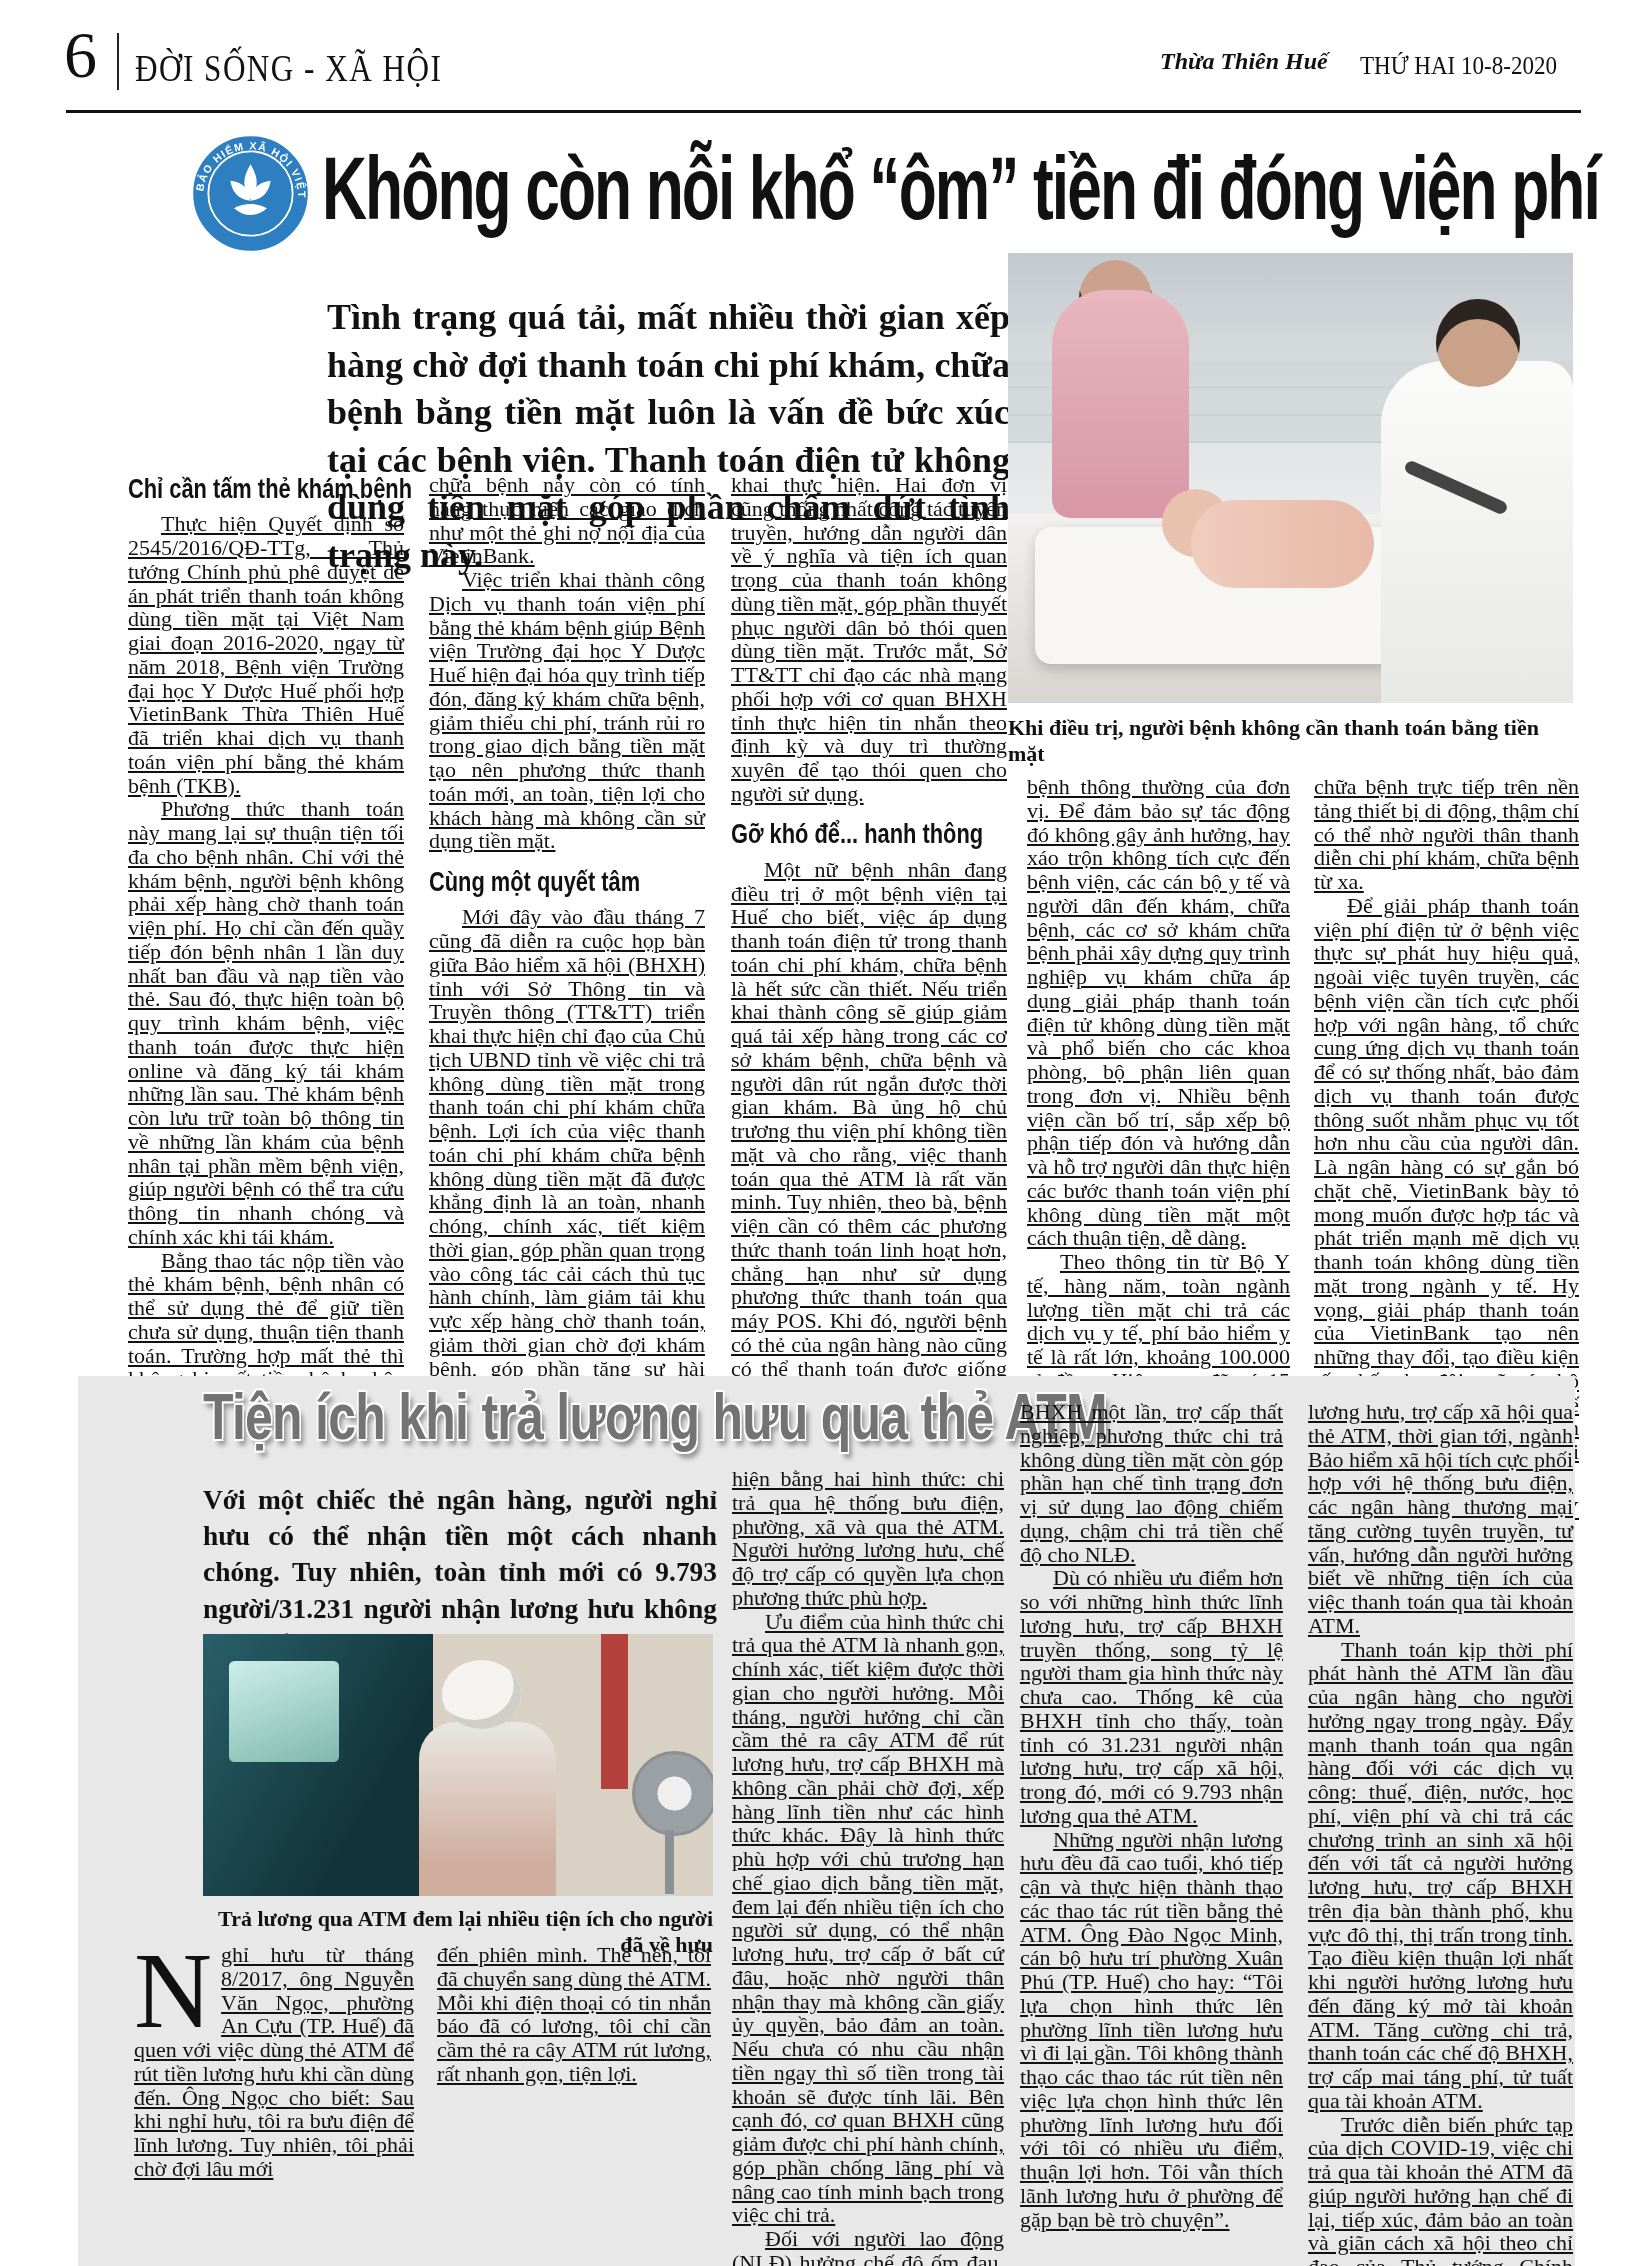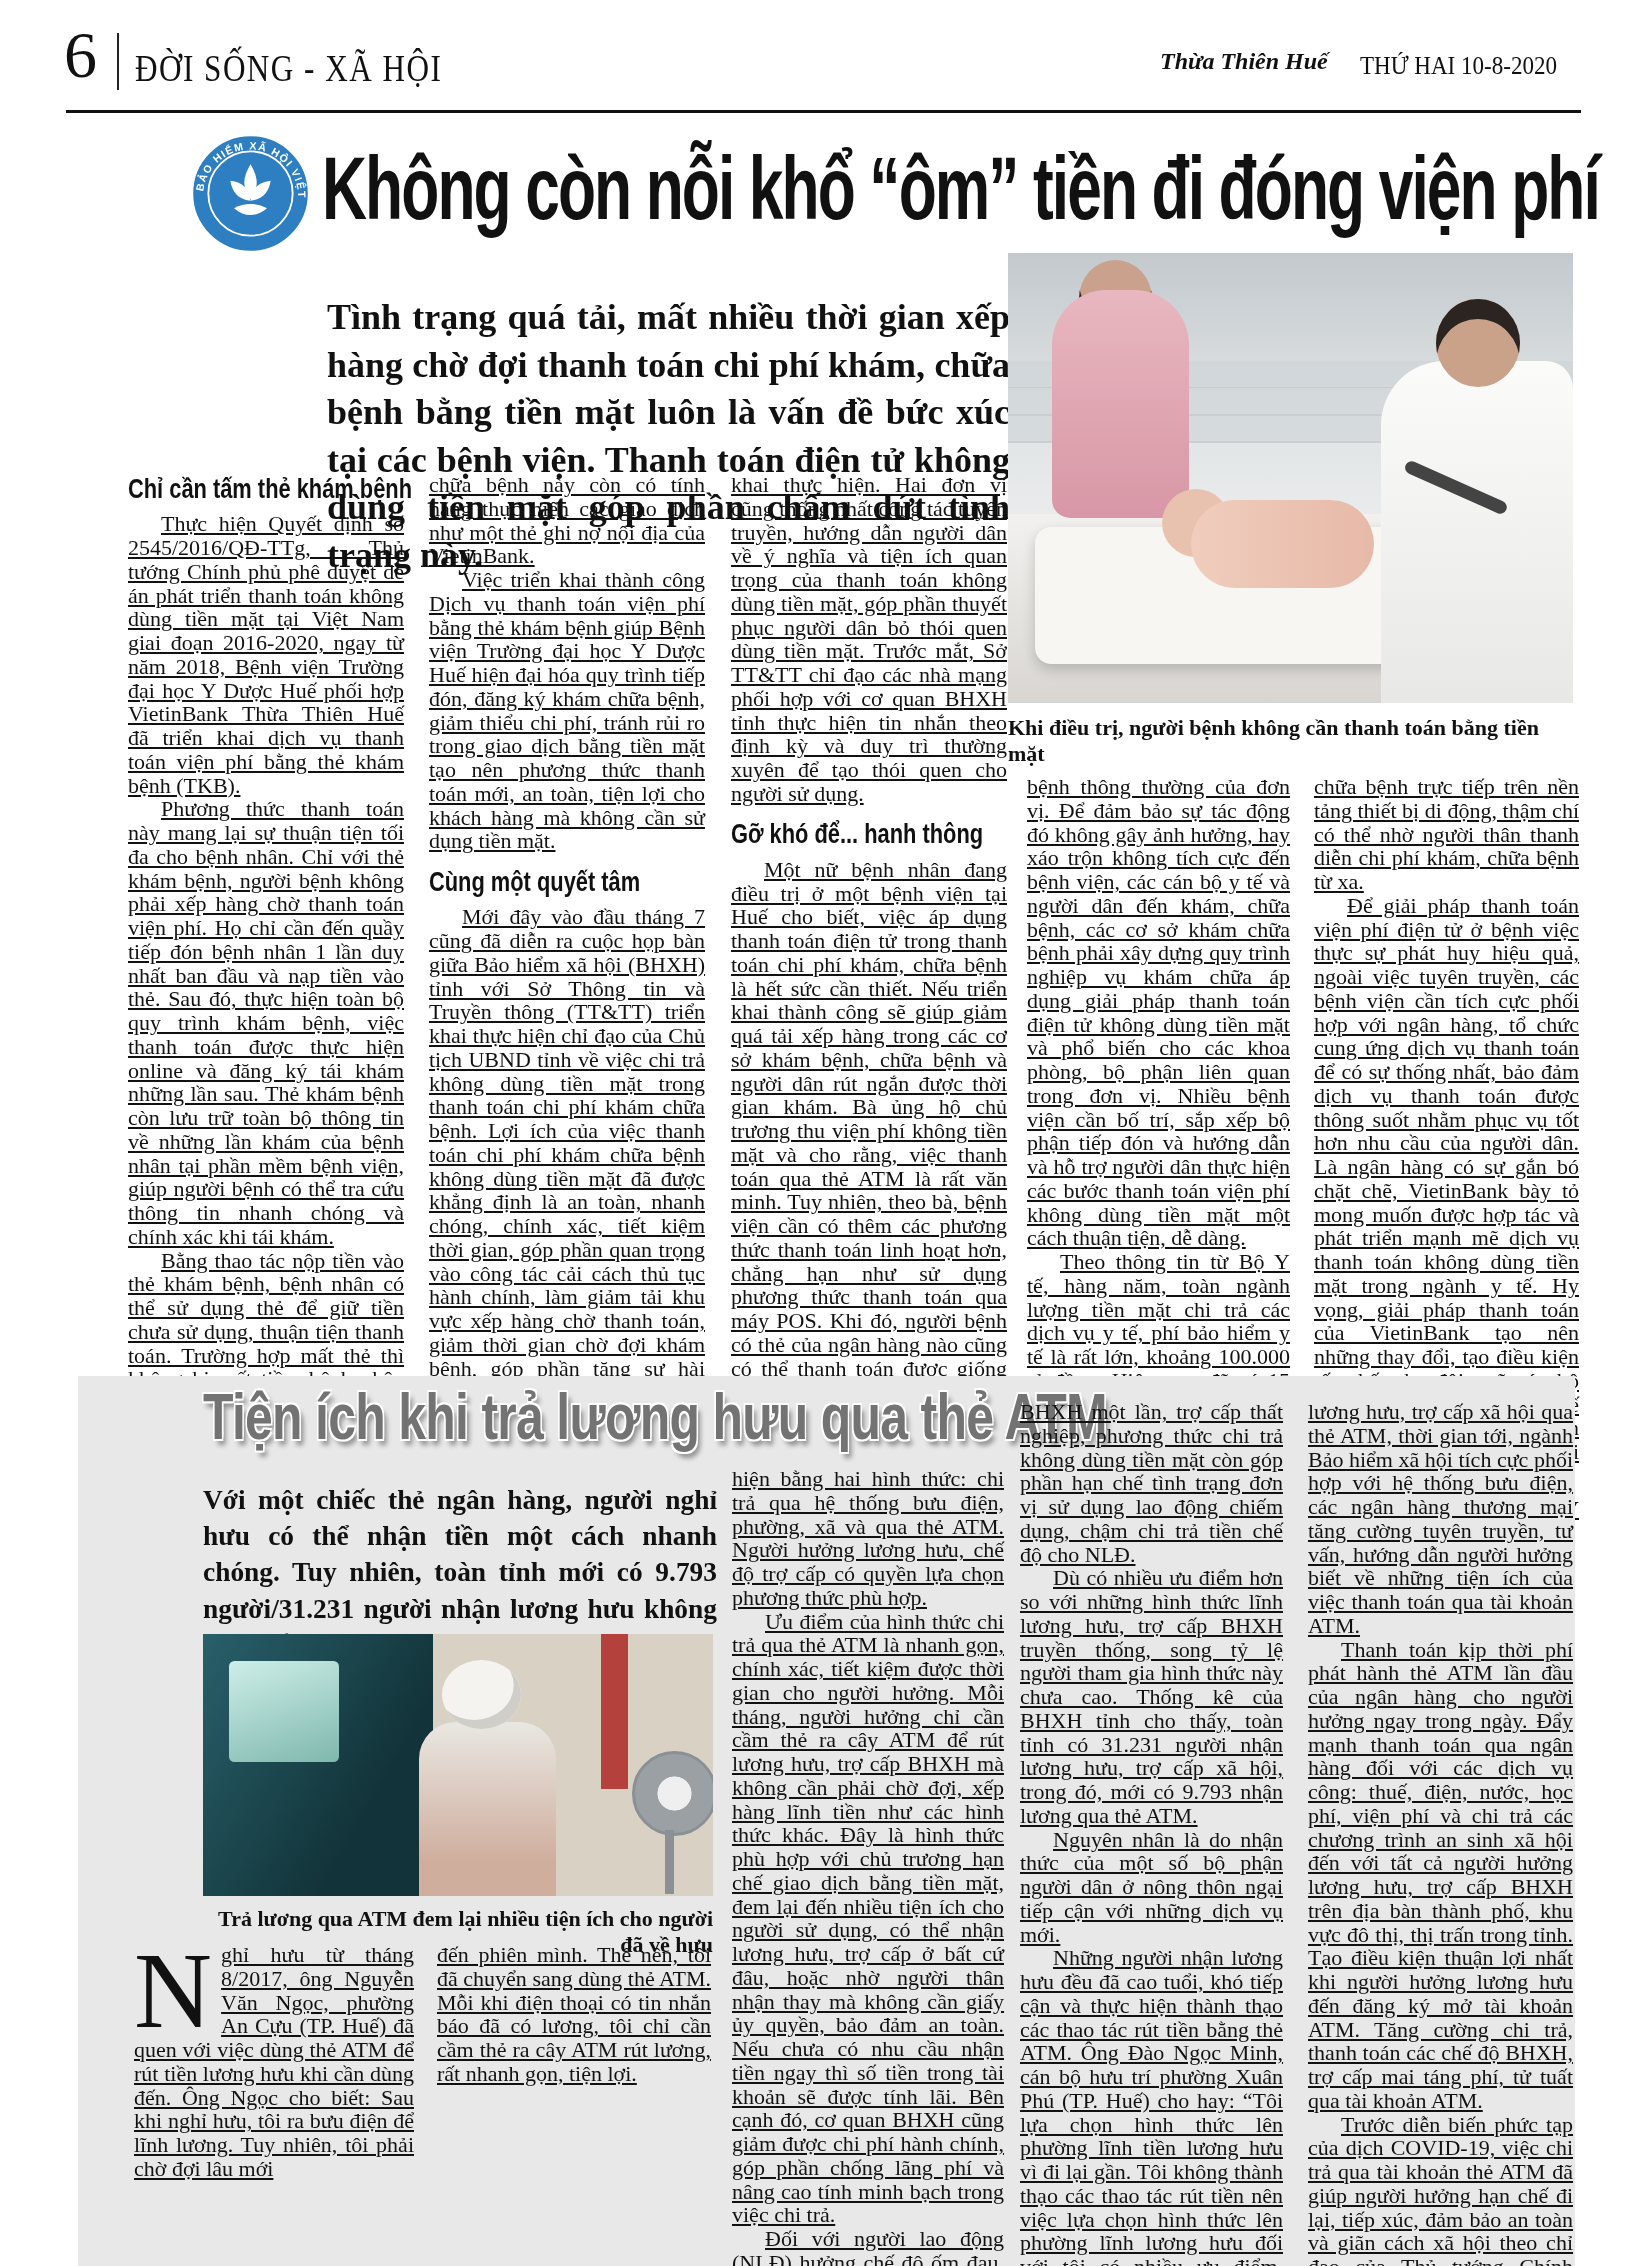--- a/index.html
+++ b/index.html
@@ -196,21 +196,20 @@
 
   <div id="a2-col3" class="col">
     <p>hiện bằng hai hình thức: chi trả qua hệ thống bưu điện, phường, xã và qua thẻ ATM. Người hưởng lương hưu, chế độ trợ cấp có quyền lựa chọn phương thức phù hợp.</p>
     <p class="ind">Ưu điểm của hình thức chi trả qua thẻ ATM là nhanh gọn, chính xác, tiết kiệm được thời gian cho người hưởng. Mỗi tháng, người hưởng chỉ cần cầm thẻ ra cây ATM để rút lương hưu, trợ cấp BHXH mà không cần phải chờ đợi, xếp hàng lĩnh tiền như các hình thức khác. Đây là hình thức phù hợp với chủ trương hạn chế giao dịch bằng tiền mặt, đem lại đến nhiều tiện ích cho người sử dụng, có thể nhận lương hưu, trợ cấp ở bất cứ đâu, hoặc nhờ người thân nhận thay mà không cần giấy ủy quyền, bảo đảm an toàn. Nếu chưa có nhu cầu nhận tiền ngay thì số tiền trong tài khoản sẽ được tính lãi. Bên cạnh đó, cơ quan BHXH cũng giảm được chi phí hành chính, góp phần chống lãng phí và nâng cao tính minh bạch trong việc chi trả.</p>
     <p class="ind">Đối với người lao động (NLĐ) hưởng chế độ ốm đau, thai sản, dưỡng sức phục hồi sức khỏe,</p>
   </div>
 
   <div id="a2-col4" class="col">
     <p>BHXH một lần, trợ cấp thất nghiệp, phương thức chi trả không dùng tiền mặt còn góp phần hạn chế tình trạng đơn vị sử dụng lao động chiếm dụng, chậm chi trả tiền chế độ cho NLĐ.</p>
     <p class="ind">Dù có nhiều ưu điểm hơn so với những hình thức lĩnh lương hưu, trợ cấp BHXH truyền thống, song tỷ lệ người tham gia hình thức này chưa cao. Thống kê của BHXH tỉnh cho thấy, toàn tỉnh có 31.231 người nhận lương hưu, trợ cấp xã hội, trong đó, mới có 9.793 nhận lương qua thẻ ATM.</p>
-    <p class="ind">Nguyên nhân là do nhận thức của một số bộ phận người dân ở nông thôn ngại tiếp cận với những dịch vụ mới.</p>
     <p class="ind">Những người nhận lương hưu đều đã cao tuổi, khó tiếp cận và thực hiện thành thạo các thao tác rút tiền bằng thẻ ATM. Ông Đào Ngọc Minh, cán bộ hưu trí phường Xuân Phú (TP. Huế) cho hay: “Tôi lựa chọn hình thức lên phường lĩnh tiền lương hưu vì đi lại gần. Tôi không thành thạo các thao tác rút tiền nên việc lựa chọn hình thức lên phường lĩnh lương hưu đối với tôi có nhiều ưu điểm, thuận lợi hơn. Tôi vẫn thích lãnh lương hưu ở phường để gặp bạn bè trò chuyện”.</p>
 
   </div>
 
   <div id="a2-col5" class="col">
     <p>lương hưu, trợ cấp xã hội qua thẻ ATM, thời gian tới, ngành Bảo hiểm xã hội tích cực phối hợp với hệ thống bưu điện, các ngân hàng thương mại tăng cường tuyên truyền, tư vấn, hướng dẫn người hưởng biết về những tiện ích của việc thanh toán qua tài khoản ATM.</p>
     <p class="ind">Thanh toán kịp thời phí phát hành thẻ ATM lần đầu của ngân hàng cho người hưởng ngay trong ngày. Đẩy mạnh thanh toán qua ngân hàng đối với các dịch vụ công: thuế, điện, nước, học phí, viện phí và chi trả các chương trình an sinh xã hội đến với tất cả người hưởng lương hưu, trợ cấp BHXH trên địa bàn thành phố, khu vực đô thị, thị trấn trong tỉnh. Tạo điều kiện thuận lợi nhất khi người hưởng lương hưu đến đăng ký mở tài khoản ATM. Tăng cường chi trả, thanh toán các chế độ BHXH, trợ cấp mai táng phí, tử tuất qua tài khoản ATM.</p>
     <p class="ind">Trước diễn biến phức tạp của dịch COVID-19, việc chi trả qua tài khoản thẻ ATM đã giúp người hưởng hạn chế đi lại, tiếp xúc, đảm bảo an toàn và giãn cách xã hội theo chỉ đạo của Thủ tướng Chính phủ.</p>
 
   </div>

